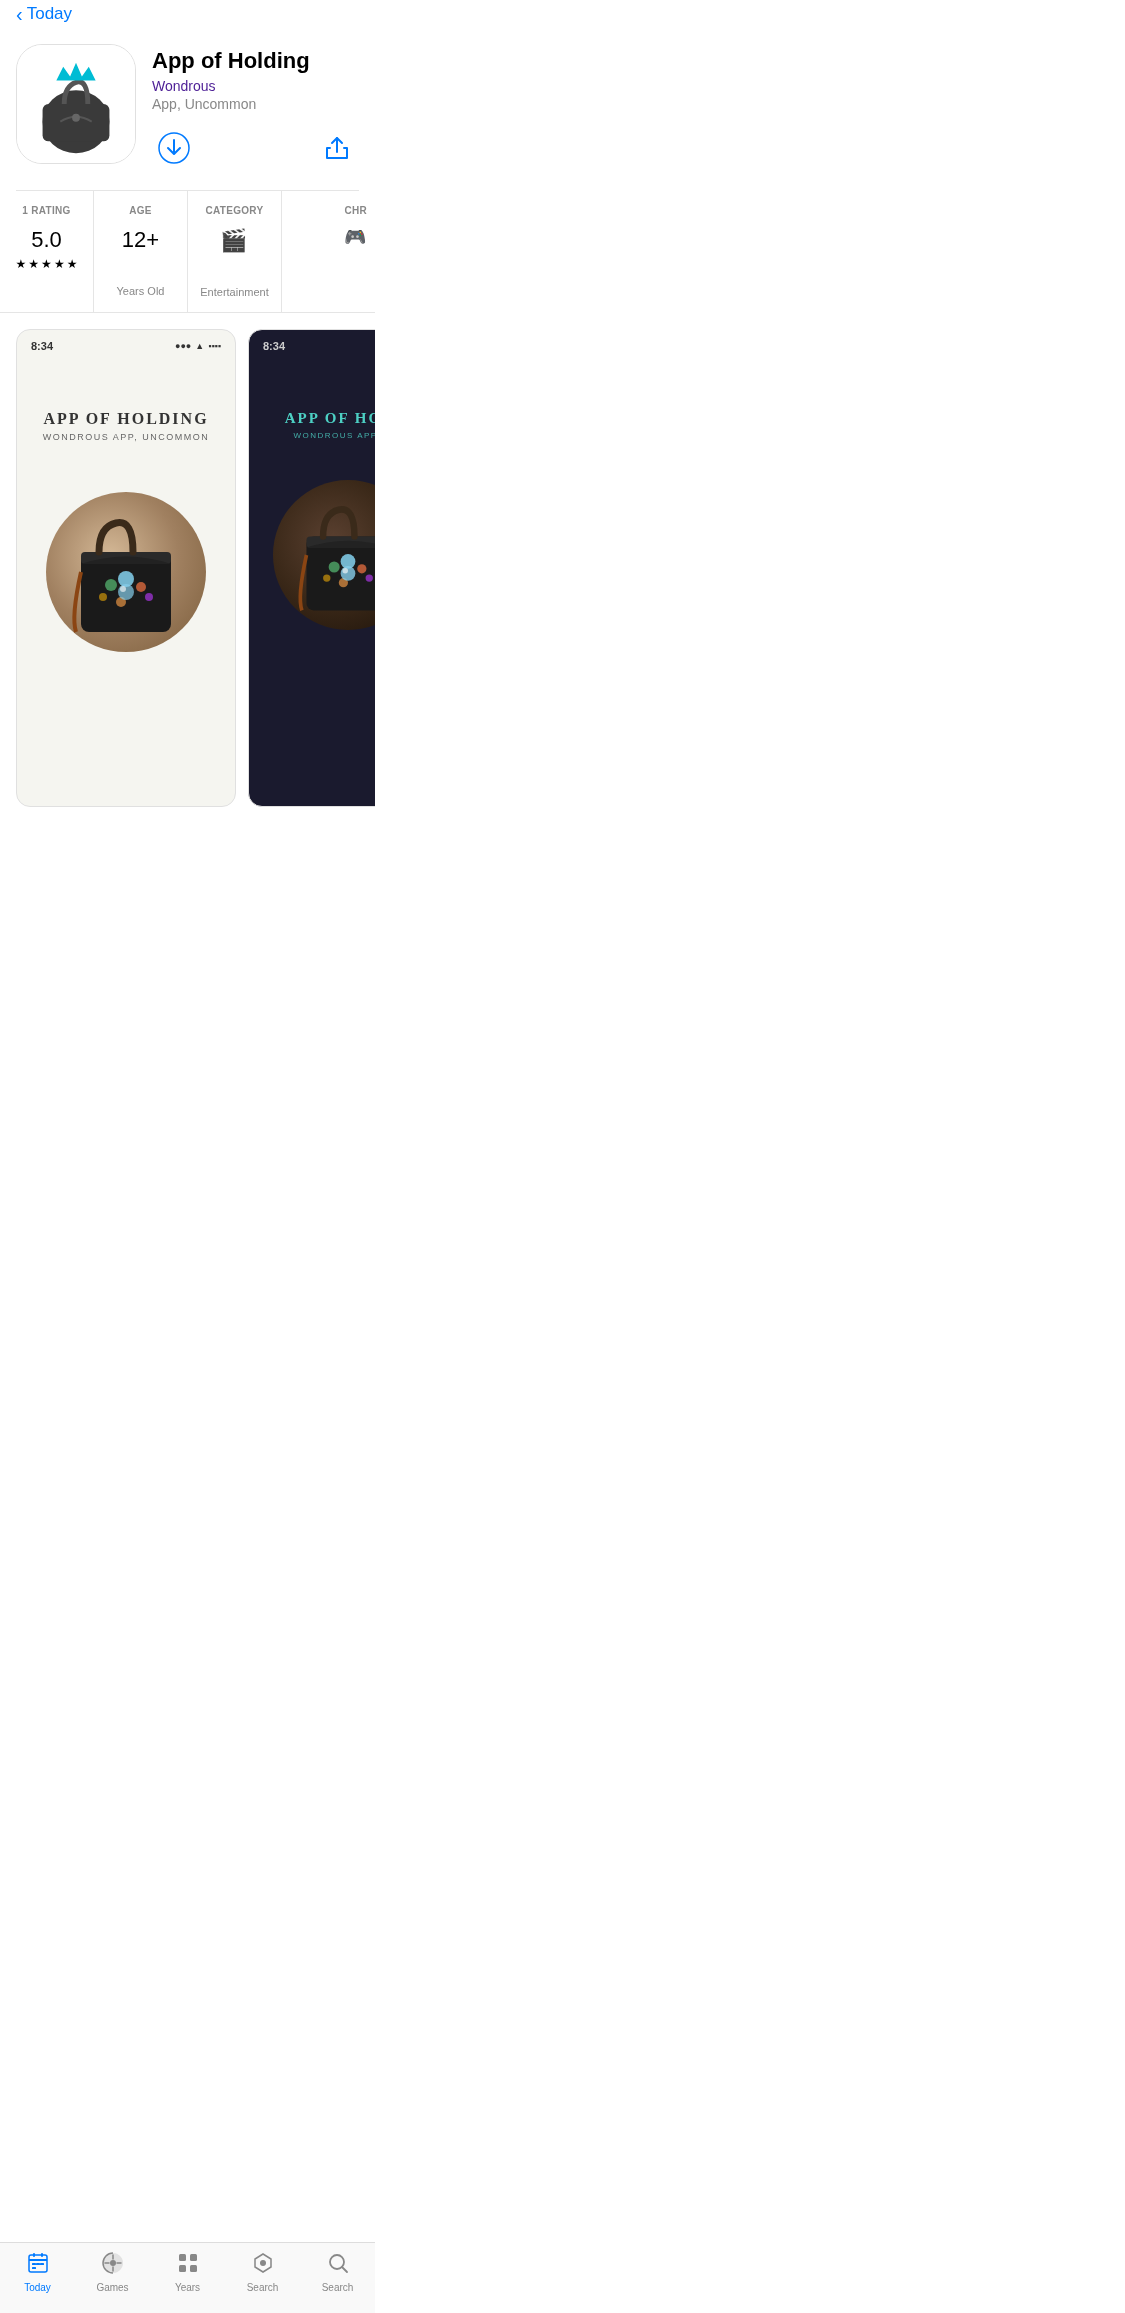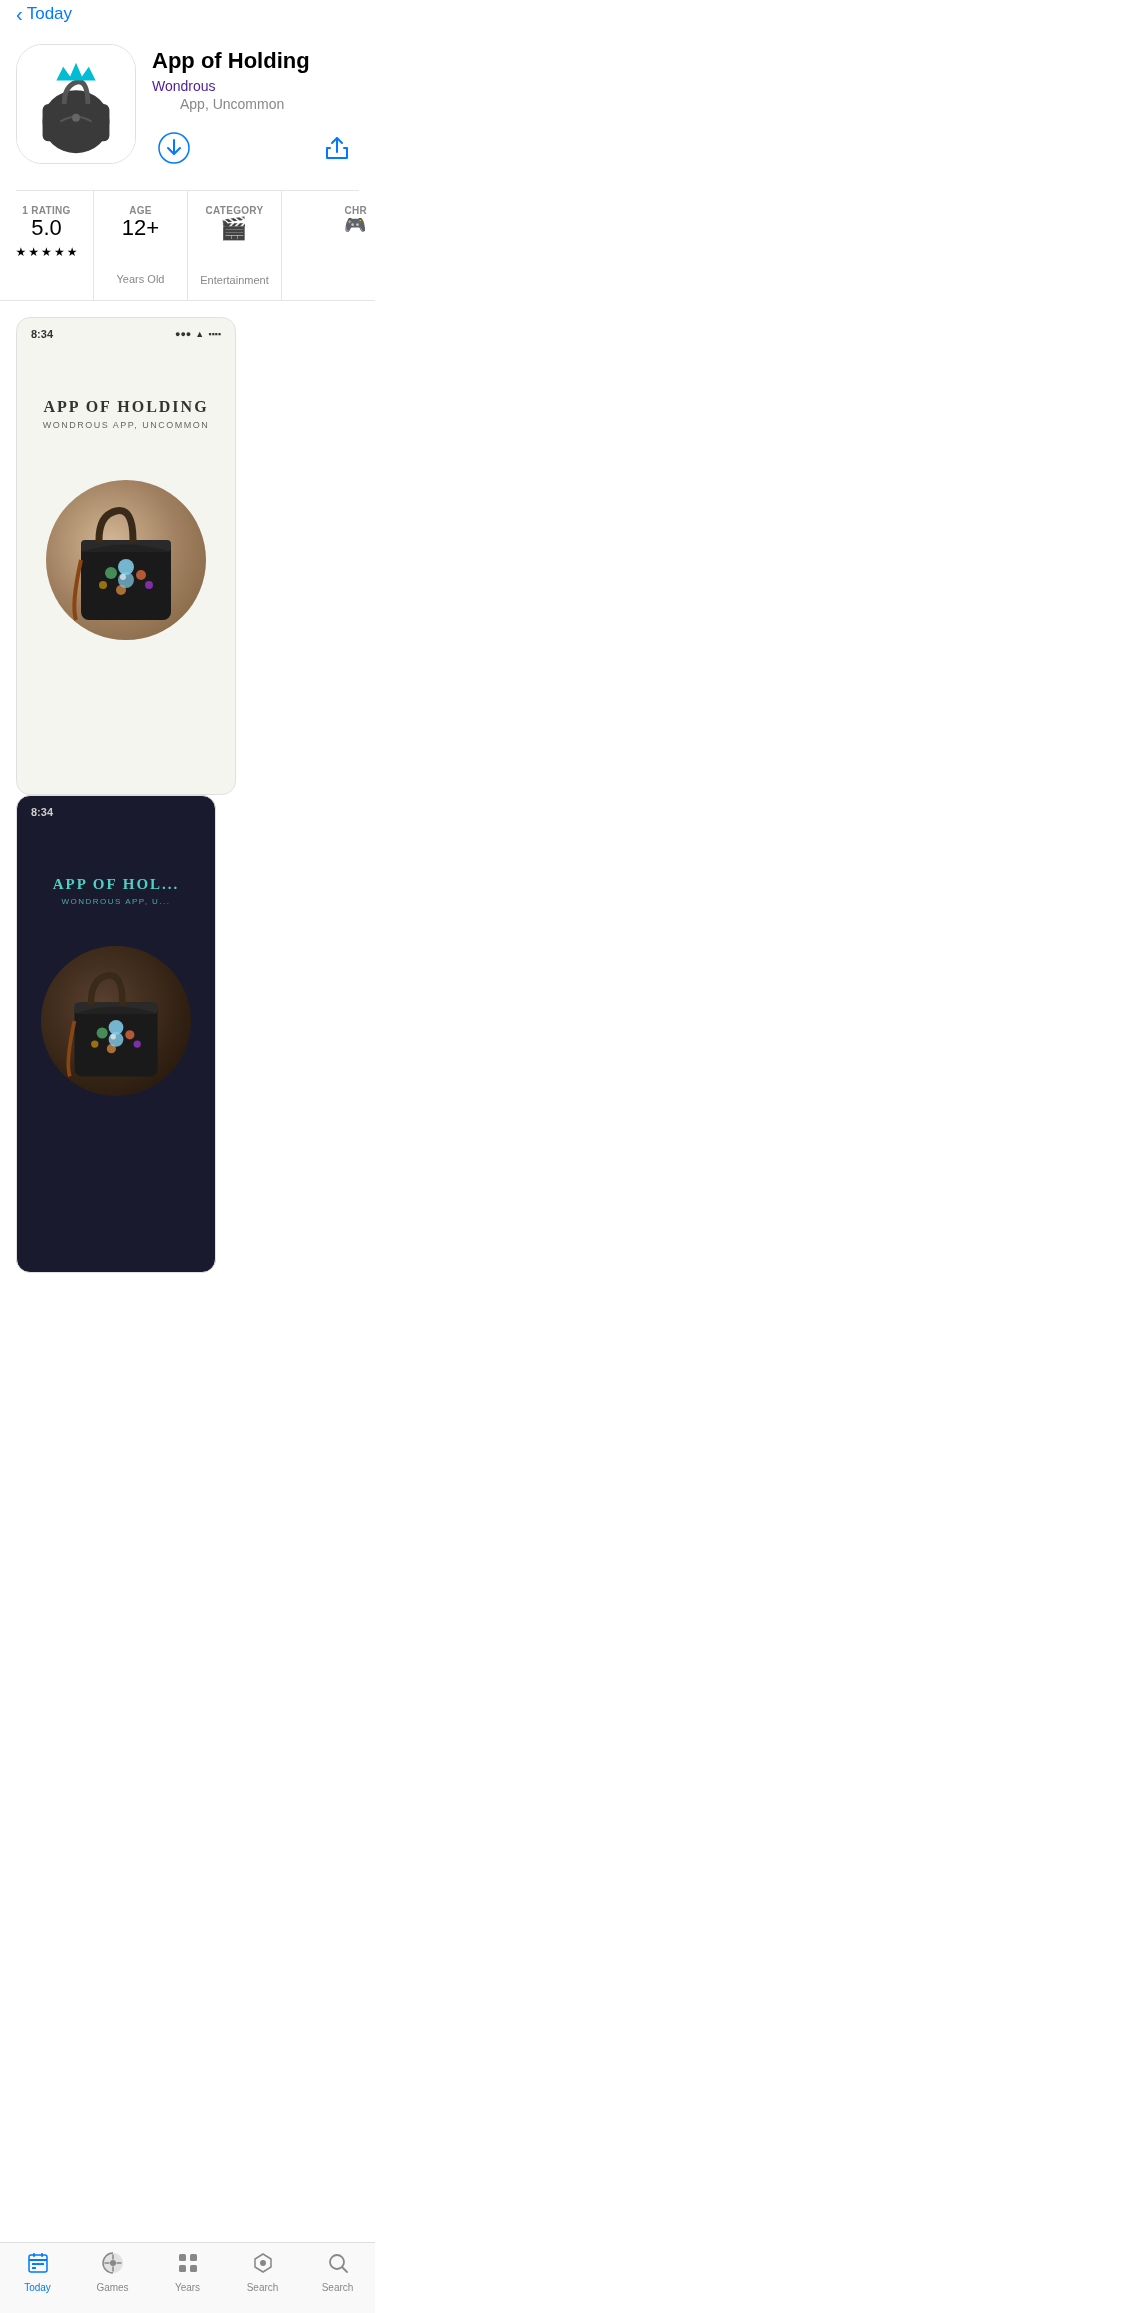--- a/index.html
+++ b/index.html
@@ -67,21 +67,20 @@
     }
     .app-developer {
       font-size: 14px;
       color: #4c1d95;
       margin-bottom: 2px;
     }
     .app-category-text {
       font-size: 14px;
       color: #888;
       margin-bottom: 14px;
-      margin-left: 28px;
     }
     .action-buttons {
       display: flex;
       align-items: center;
       gap: 16px;
     }
     .download-btn {
       width: 44px;
       height: 44px;
       display: flex;
@@ -126,21 +125,21 @@
     .stat-item:last-child {
       border-right: none;
       align-items: flex-end;
     }
     .stat-label {
       font-size: 10px;
       font-weight: 600;
       color: #888;
       text-transform: uppercase;
       letter-spacing: 0.3px;
-      margin-bottom: 0;
+      margin-bottom: 12px;
     }
     .stat-value {
       font-size: 22px;
       font-weight: 300;
       color: #000;
       line-height: 1.1;
       margin-bottom: 4px;
     }
     .stat-sub {
       font-size: 11px;
@@ -163,22 +162,22 @@
       color: #888;
     }
 
     
     .screenshots-section {
       padding: 16px 0 16px 16px;
       overflow: hidden;
     }
     .screenshots-scroll {
       display: flex;
+      gap: 12px;
       overflow-x: hidden;
-      flex-direction: column;
     }
     .screenshot-item {
       flex-shrink: 0;
       border-radius: 14px;
       overflow: hidden;
       border: 1px solid #e0e0e0;
     }
     .screenshot-1 {
       width: 220px;
       height: 478px;

